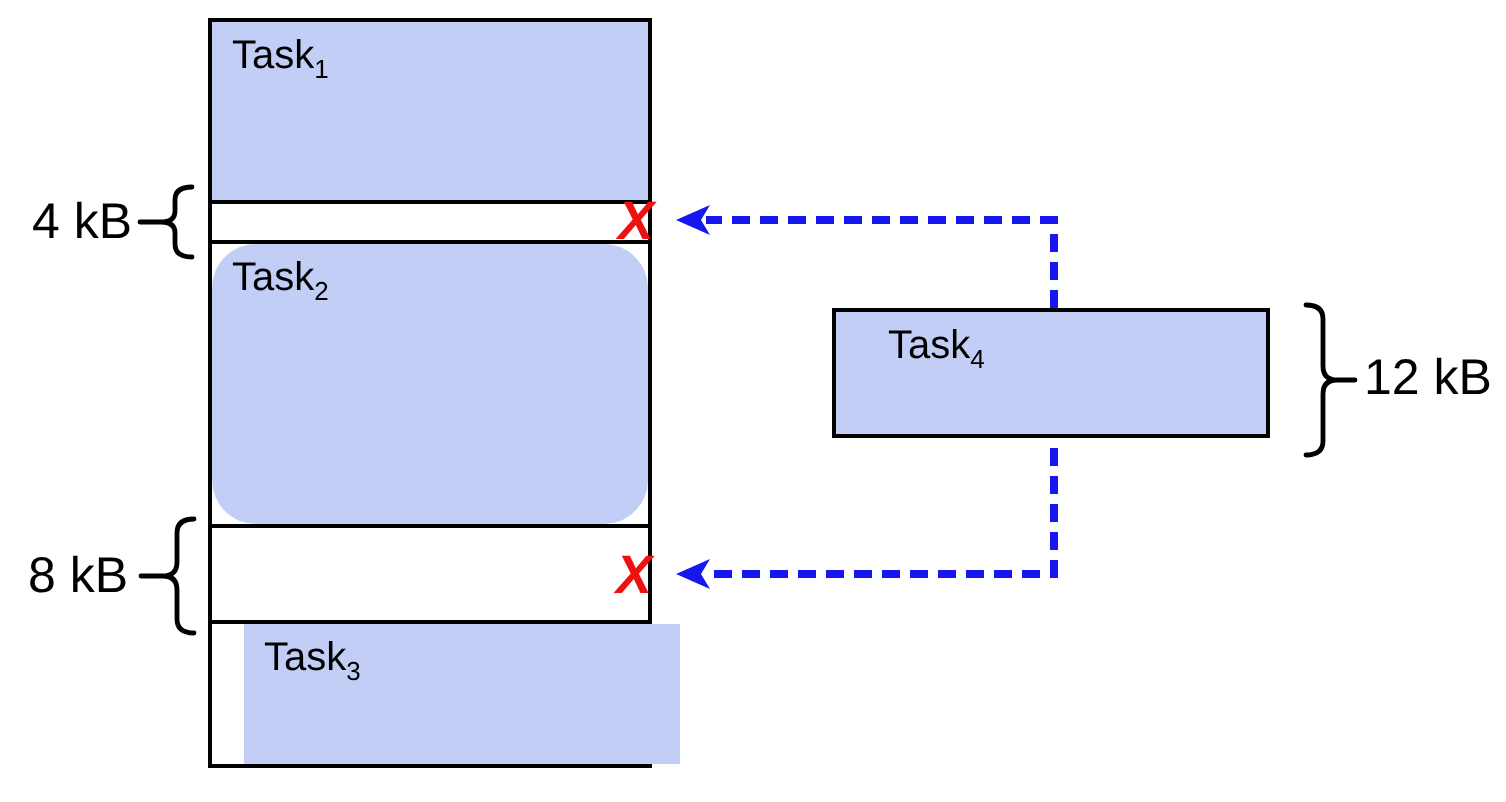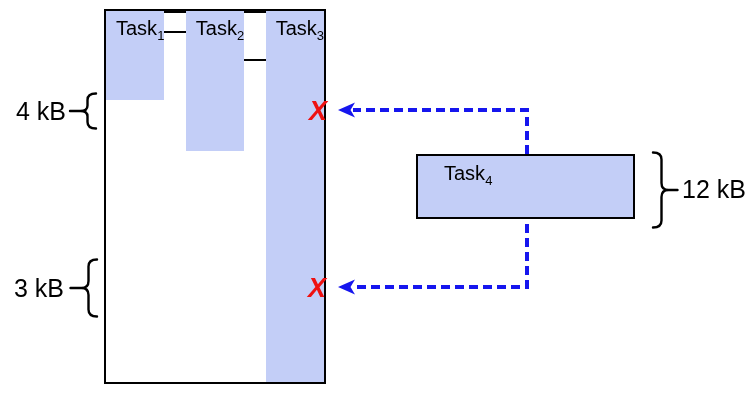--- a/index.html
+++ b/index.html
@@ -18,35 +18,35 @@
     background:var(--background);
     font-family:"Liberation Sans","DejaVu Sans",sans-serif;
     color:var(--text);
     overflow:hidden;
   }
   
   .memory-column{
     position:absolute;left:104px;top:9px;
     width:222px;height:375px;
     border:2px solid var(--outline);
-    display:flex;flex-direction:row;
+    display:flex;flex-direction:column;
   }
   .seg{width:100%;}
   .seg.task{background:var(--block_fill);}
   .seg.gap{
     background:var(--background);
     border-top:2px solid var(--outline);
     border-bottom:2px solid var(--outline);
     position:relative;
   }
   .seg-task1{height:89px;}
   .seg-gap1{height:22px;}
-  .seg-task2{height:140px;}
+  .seg-task2{height:140px;border-radius:22px;}
   .seg-gap2{height:50px;}
-  .seg-task3{flex:1;}
+  .seg-task3{flex:1;margin-left:16px;}
   .task-label{
     padding:6px 0 0 10px;
     font-size:20px;line-height:22px;
     white-space:nowrap;
   }
   .task-label .sub{font-size:13px;vertical-align:-5px;}
   
   .task4-box{
     position:absolute;left:416px;top:154px;
     width:219px;height:65px;
@@ -78,21 +78,21 @@
   .brace{fill:none;stroke:var(--text);stroke-width:2.4;stroke-linecap:round;}
   .arrow-line{fill:none;stroke:var(--arrow_blue);stroke-width:4;stroke-dasharray:9 5;}
   .arrow-head{fill:var(--arrow_blue);stroke:none;}
 </style>
 </head>
 <body>
 
 <div class="canvas">
 
   <div class="size-label size-label-4kb">4 kB</div>
-  <div class="size-label size-label-8kb">3 kB</div>
+  <div class="size-label size-label-8kb">8 kB</div>
 
   <div class="memory-column">
     <div class="seg task seg-task1">
       <div class="task-label">
         <span>Task</span><span class="sub">1</span>
       </div>
     </div>
     <div class="seg gap seg-gap1"></div>
     <div class="seg task seg-task2">
       <div class="task-label">

